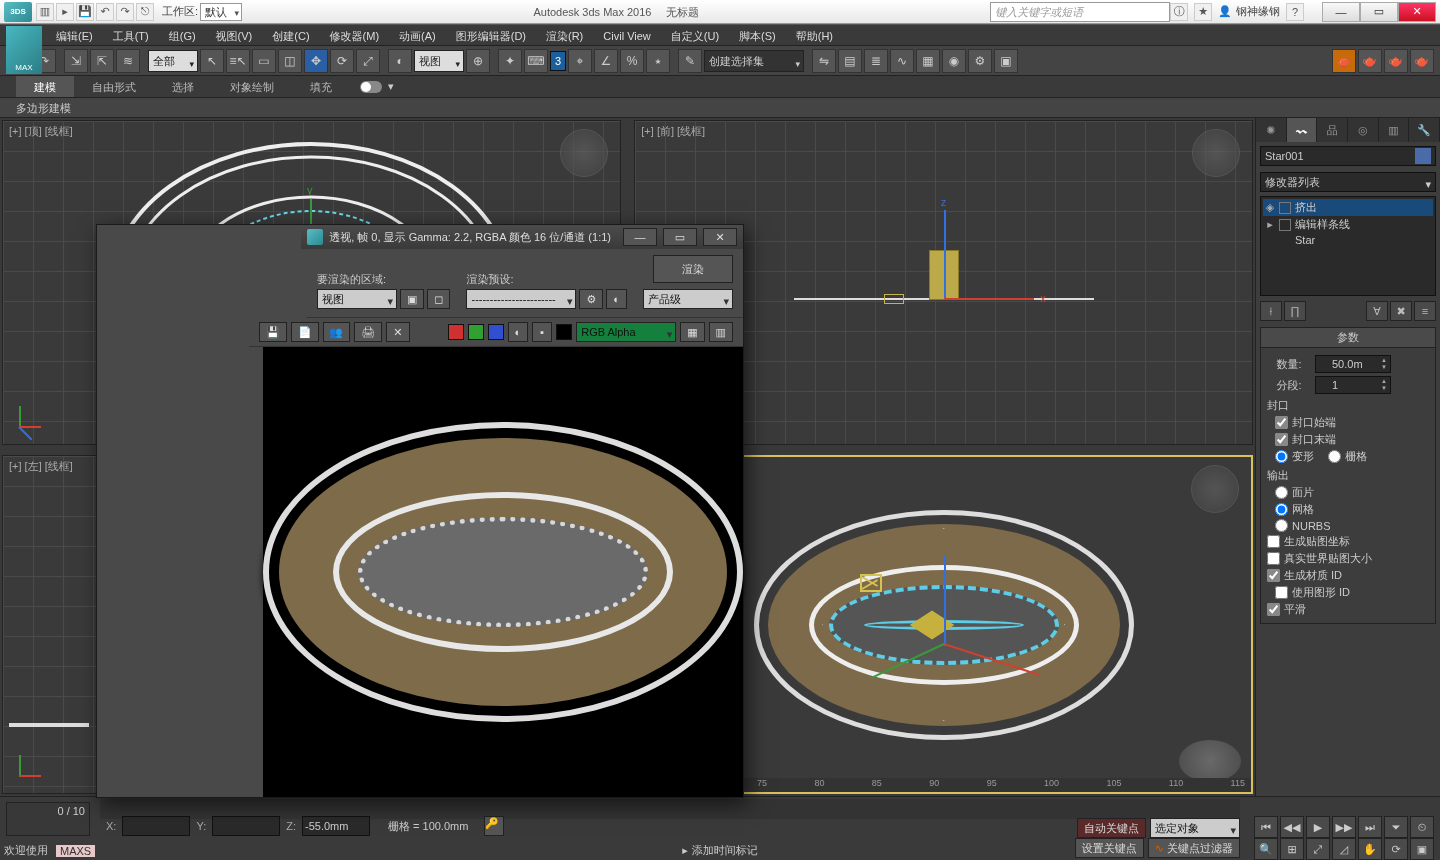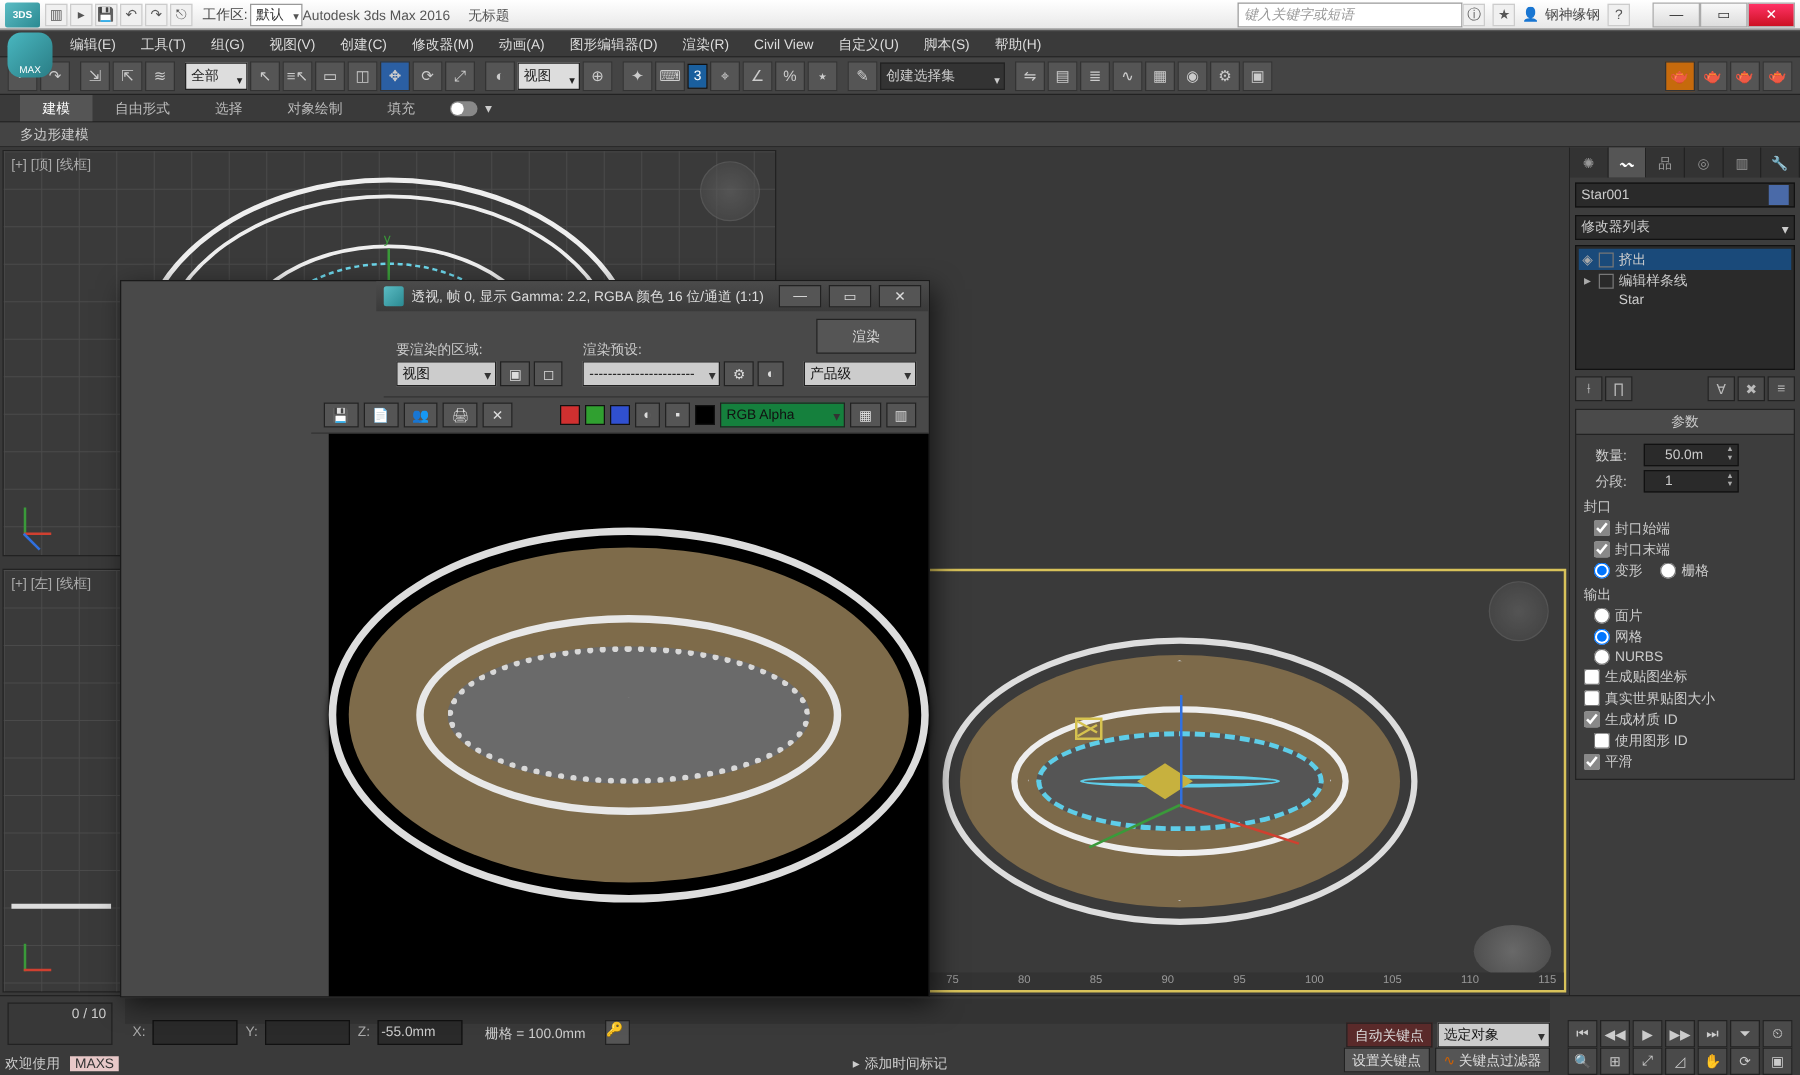--- a/index.html
+++ b/index.html
@@ -6,31 +6,31 @@
 body { background: #333; color: #ccc; overflow: hidden; width: 1440px; height: 860px; position: relative; }
 
 
 .titlebar { height: 24px; background: linear-gradient(#fff,#e8e8e8); display: flex; align-items: center; padding: 0 4px; color: #333; border-bottom:1px solid #999; }
 .titlebar .logo { width: 28px; height: 20px; background: linear-gradient(135deg,#5bbcc4,#2b8a92); border-radius:2px; margin-right:4px; display:flex;align-items:center;justify-content:center;color:#fff;font-size:8px;font-weight:bold;}
 .qat { display:flex; gap:2px; align-items:center;}
 .qat-btn { width:18px;height:18px;background:#f0f0f0;border:1px solid #ccc;display:flex;align-items:center;justify-content:center;color:#555;cursor:pointer;}
 .ws-label{margin-left:8px;color:#444;}
 .ws-combo{background:#fff;border:1px solid #999;padding:0 14px 0 4px;height:18px;line-height:16px;margin-left:2px;position:relative;}
 .ws-combo::after{content:"▾";position:absolute;right:2px;top:1px;font-size:9px;color:#555;}
-.title-center{flex:1;color:#555;font-size:13px;}
+.title-center{flex:1;text-align:center;color:#555;font-size:13px;}
 .search-box{background:#fff;border:1px solid #999;height:20px;width:180px;padding:0 4px;color:#999;font-style:italic;line-height:18px;}
 .title-right{display:flex;align-items:center;gap:6px;}
 .user-chip{display:flex;align-items:center;gap:4px;color:#444;}
 .win-btns{display:flex;margin-left:12px;}
 .win-btn{width:38px;height:20px;background:linear-gradient(#f8f8f8,#ddd);border:1px solid #aaa;display:flex;align-items:center;justify-content:center;color:#333;}
 .win-btn.close{background:linear-gradient(#f36,#c12);color:#fff;}
 
 
 .menubar{height:22px;background:#3a3a3a;display:flex;align-items:center;padding-left:46px;border-top:1px solid #555;border-bottom:1px solid #222;}
-.max-corner{position:absolute;left:6px;top:26px;width:36px;height:36px;background:linear-gradient(135deg,#49b7c0,#2a7d85);border-radius:11px;display:flex;align-items:flex-end;justify-content:center;color:#fff;font-size:8px;padding-bottom:2px;z-index:10;}
+.max-corner{position:absolute;left:6px;top:26px;width:36px;height:48px;background:linear-gradient(135deg,#49b7c0,#2a7d85);border-radius:0;display:flex;align-items:flex-end;justify-content:center;color:#fff;font-size:8px;padding-bottom:2px;z-index:10;}
 .menu-item{padding:0 10px;height:100%;line-height:22px;color:#ddd;cursor:pointer;}
 
 
 .main-toolbar{height:30px;background:#444;display:flex;align-items:center;padding:0 6px;gap:2px;border-bottom:1px solid #222;}
 .tbtn{width:24px;height:24px;background:#555;border:1px solid #333;display:flex;align-items:center;justify-content:center;color:#ccc;cursor:pointer;font-size:12px;}
 .tbtn.orange{background:#c66a0c;color:#fff;}
 .tbtn.blue{background:#2b5fa3;}
 .tsep{width:4px;}
 .tcombo{height:22px;background:#ddd;border:1px solid #222;padding:0 16px 0 4px;color:#222;position:relative;min-width:50px;line-height:20px;}
 .tcombo.dark{background:#333;color:#ccc;}
@@ -295,20 +295,36 @@
         <line x1="210" y1="150" x2="210" y2="60" stroke="#3a9a3a" stroke-width="2"></line>
         <text x="206" y="55" fill="#3a9a3a" font-size="11">y</text>
       </svg>
       <div class="small-axis">
           <div class="az"></div>
           <div class="ax"></div>
           <div class="ay"></div>
         </div>
     </div>
 
+    <div class="vp front">
+      <div class="grid"></div>
+      <div class="vp-label">[+] [前] [线框]</div>
+      <div class="viewcube"></div>
+      <div class="front-scene">
+        <div class="front-ground"></div>
+        <div class="front-sel"></div>
+        <div class="front-sel2"></div>
+        <div class="axis-z"></div>
+          <div class="axis-x"></div>
+      </div>
+      <div class="small-axis">
+          <div class="az"></div>
+          <div class="ax"></div>
+        </div>
+    </div>
 
     <div class="vp left">
       <div class="grid"></div>
       <div class="vp-label">[+] [左] [线框]</div>
       <div class="small-axis">
           <div class="az"></div>
           <div class="ax"></div>
         </div>
       <svg style="position:absolute;left:6px;top:78%;" width="80" height="12">
           <rect x="0" y="4" width="80" height="4" fill="#ddd"></rect>

